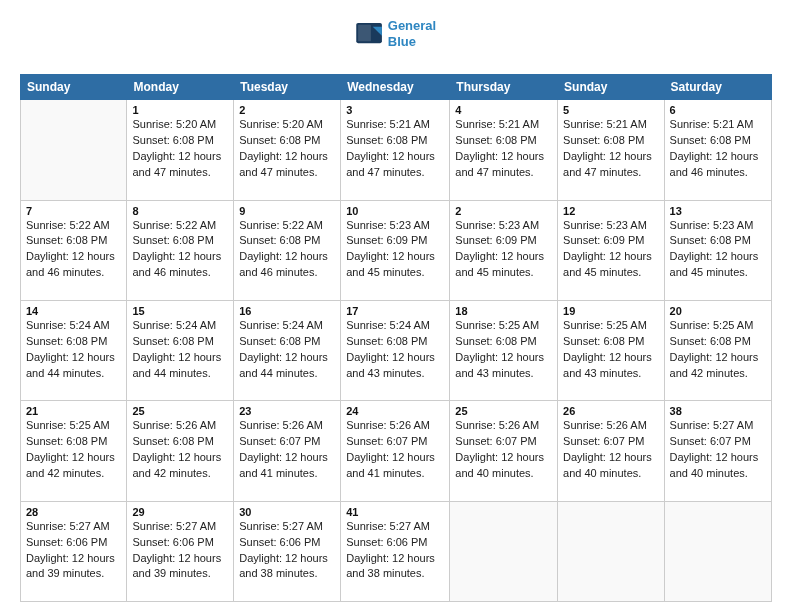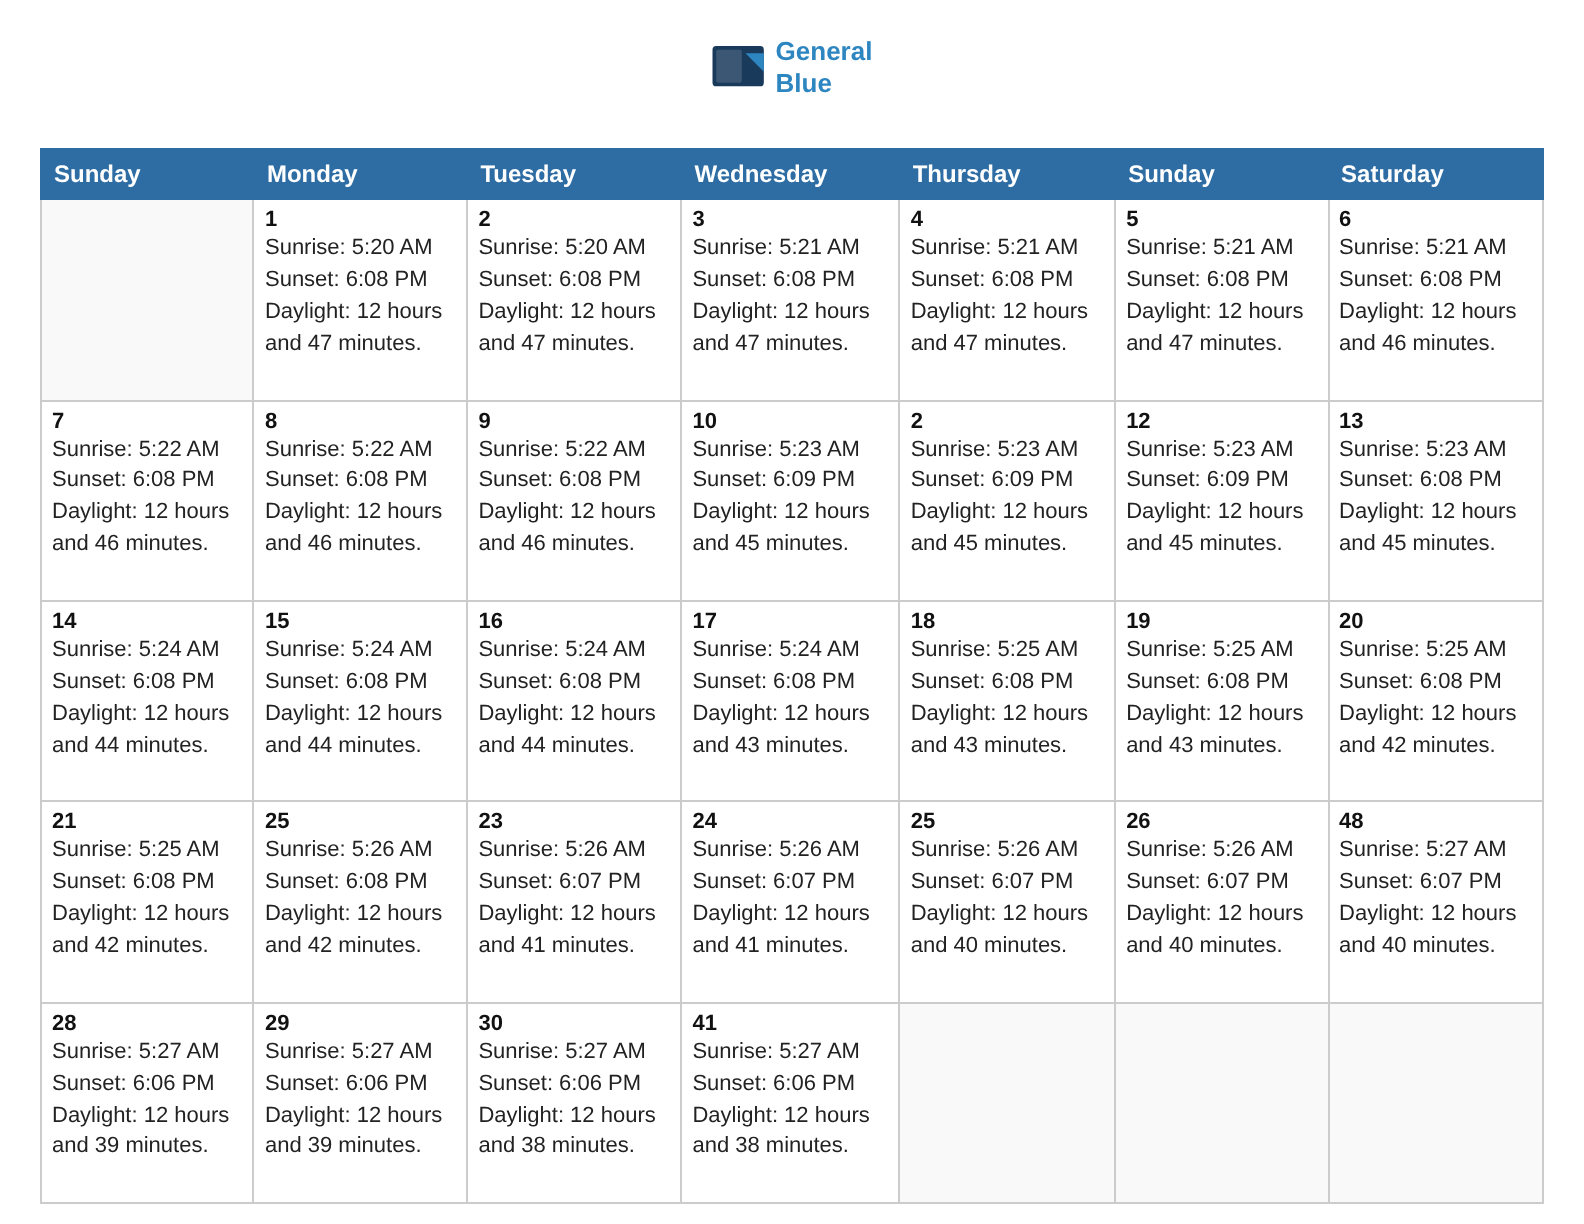--- a/index.html
+++ b/index.html
@@ -313,21 +313,21 @@
 and 40 minutes.</div>
           </td>
           <td>
             <span class="day-number">26</span>
             <div class="day-info" style="white-space: pre-line;">Sunrise: 5:26 AM
 Sunset: 6:07 PM
 Daylight: 12 hours
 and 40 minutes.</div>
           </td>
           <td>
-            <span class="day-number">48</span>
+            <span class="day-number">38</span>
             <div class="day-info" style="white-space: pre-line;">Sunrise: 5:27 AM
 Sunset: 6:07 PM
 Daylight: 12 hours
 and 40 minutes.</div>
           </td>
         </tr>
         <tr>
           <td>
             <span class="day-number">28</span>
             <div class="day-info" style="white-space: pre-line;">Sunrise: 5:27 AM

